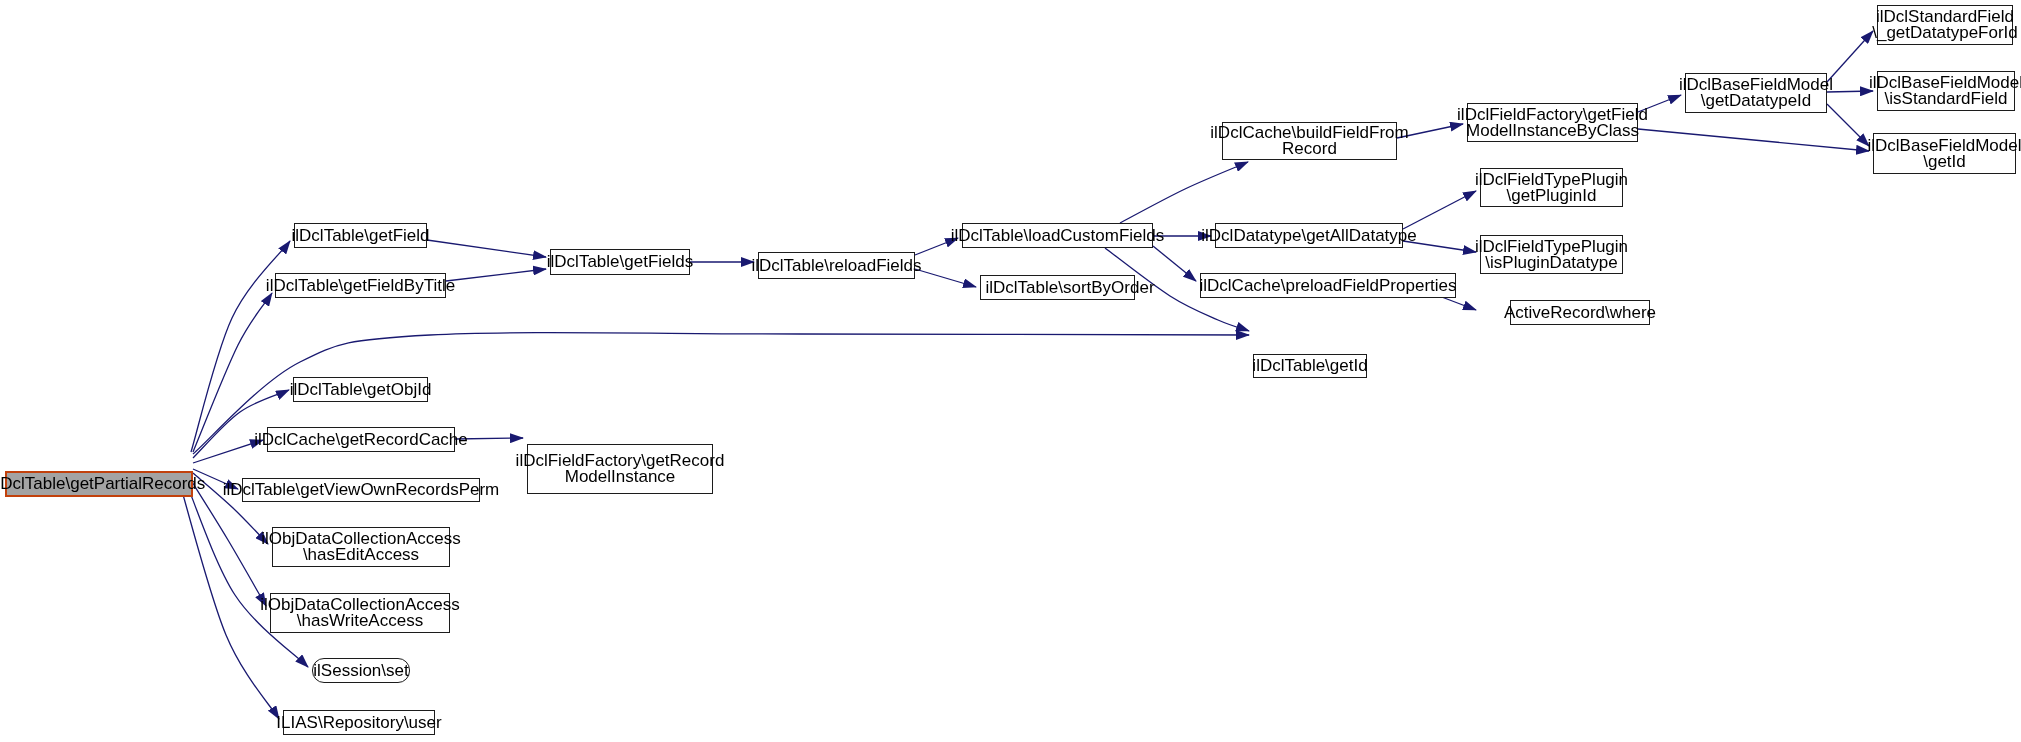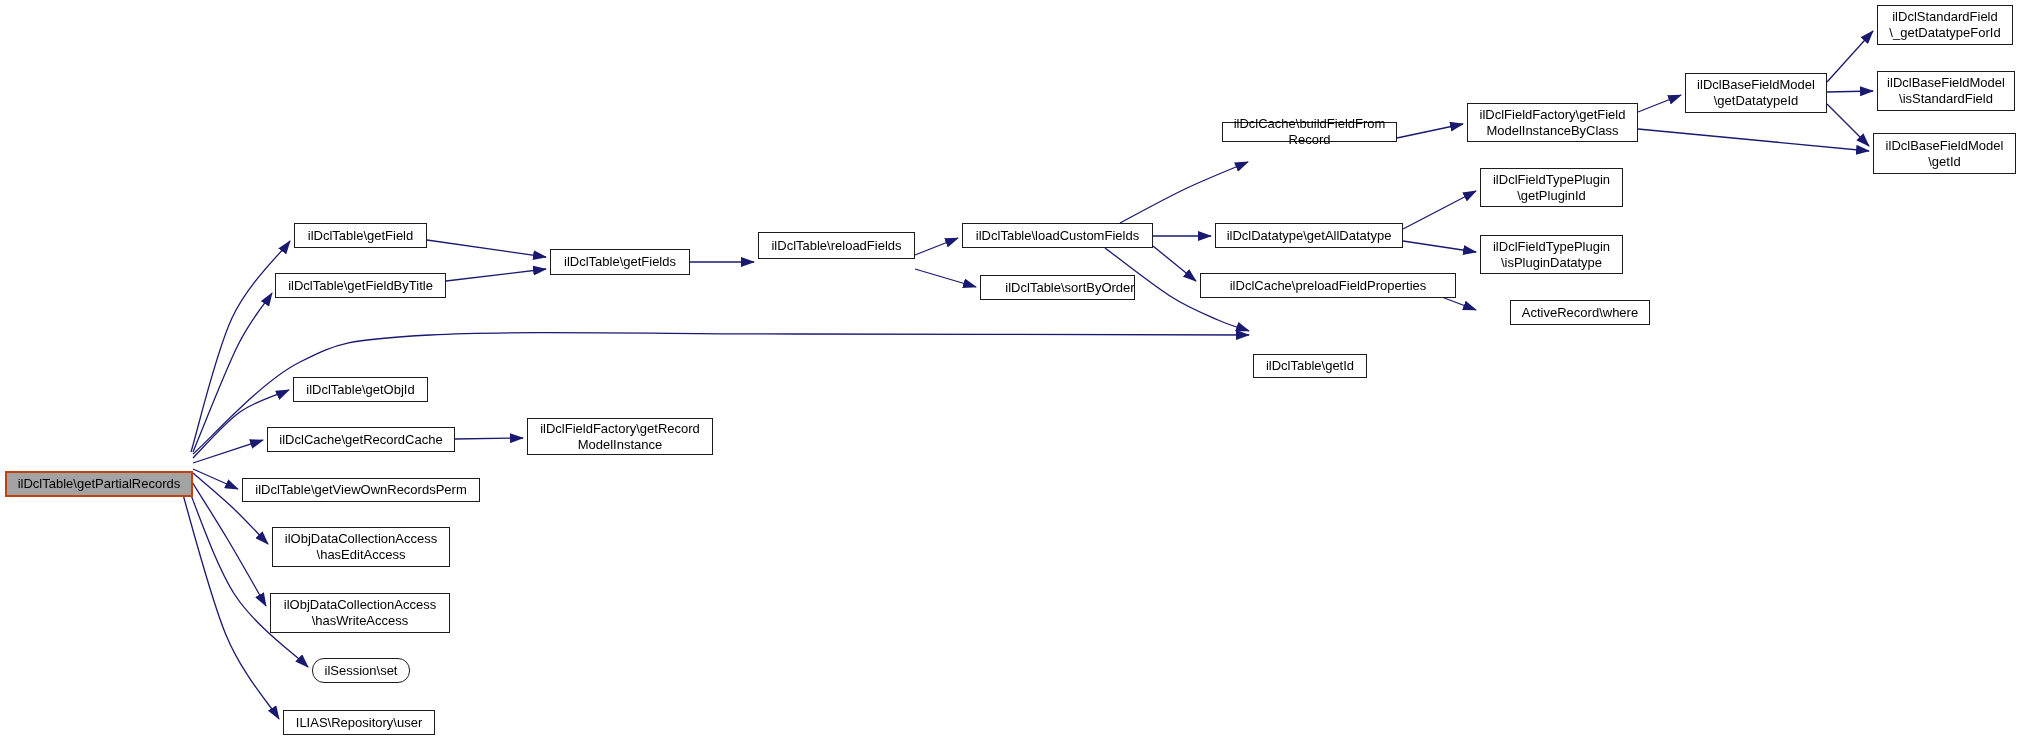--- a/index.html
+++ b/index.html
@@ -20,21 +20,21 @@
     top: 0;
     width: 2021px;
     height: 742px;
   }
   .node {
     position: absolute;
     box-sizing: border-box;
     background: #ffffff;
     border: 1px solid #1c1c1c;
     color: #000000;
-    font-size: 13px;
+    font-size: 17px;
     line-height: 16px;
     display: flex;
     align-items: center;
     justify-content: center;
     text-align: center;
     white-space: pre-line;
     padding: 1px 3px;
     cursor: pointer;
   }
   .node.root {
@@ -82,24 +82,24 @@
       <path d="M1827,82 L1873,31" fill="none" stroke="#191970" stroke-width="1.3" marker-end="url(#arrow)"></path>
       <path d="M1827,92 L1873,91" fill="none" stroke="#191970" stroke-width="1.3" marker-end="url(#arrow)"></path>
       <path d="M1827,104 L1869,146" fill="none" stroke="#191970" stroke-width="1.3" marker-end="url(#arrow)"></path>
       <path d="M455,439 L523,438" fill="none" stroke="#191970" stroke-width="1.3" marker-end="url(#arrow)"></path>
     </svg>
   <div id="nodes-layer">
       <div class="node root" style="left: 5px; top: 451px; width: 188px; height: 26px;"><span>ilDclTable\getPartialRecords</span></div>
       <div class="node" style="left: 294px; top: 223px; width: 133px; height: 25px;"><span>ilDclTable\getField</span></div>
       <div class="node" style="left: 275px; top: 273px; width: 171px; height: 25px;"><span>ilDclTable\getFieldByTitle</span></div>
       <div class="node" style="left: 550px; top: 249px; width: 140px; height: 26px;"><span>ilDclTable\getFields</span></div>
-      <div class="node" style="left: 758px; top: 232px; width: 157px; height: 27px;"><span>ilDclTable\reloadFields</span></div>
+      <div class="node" style="left: 758px; top: 252px; width: 157px; height: 27px;"><span>ilDclTable\reloadFields</span></div>
       <div class="node" style="left: 962px; top: 223px; width: 191px; height: 25px;"><span>ilDclTable\loadCustomFields</span></div>
       <div class="node" style="left: 980px; top: 275px; width: 155px; height: 25px; padding-left: 28px;"><span>ilDclTable\sortByOrder</span></div>
-      <div class="node" style="left: 1222px; top: 122px; width: 175px; height: 20px;"><span>ilDclCache\buildFieldFrom
+      <div class="node" style="left: 1222px; top: 122px; width: 175px; height: 38px;"><span>ilDclCache\buildFieldFrom
 Record</span></div>
       <div class="node" style="left: 1215px; top: 223px; width: 188px; height: 25px;"><span>ilDclDatatype\getAllDatatype</span></div>
       <div class="node" style="left: 1200px; top: 273px; width: 256px; height: 25px;"><span>ilDclCache\preloadFieldProperties</span></div>
       <div class="node" style="left: 1253px; top: 323px; width: 114px; height: 24px; margin-top: 31px;"><span>ilDclTable\getId</span></div>
       <div class="node" style="left: 1467px; top: 103px; width: 171px; height: 39px;"><span>ilDclFieldFactory\getField
 ModelInstanceByClass</span></div>
       <div class="node" style="left: 1480px; top: 168px; width: 143px; height: 39px;"><span>ilDclFieldTypePlugin
 \getPluginId</span></div>
       <div class="node" style="left: 1480px; top: 235px; width: 143px; height: 39px;"><span>ilDclFieldTypePlugin
 \isPluginDatatype</span></div>
@@ -114,16 +114,16 @@
 \getId</span></div>
       <div class="node" style="left: 293px; top: 377px; width: 135px; height: 25px;"><span>ilDclTable\getObjId</span></div>
       <div class="node" style="left: 267px; top: 427px; width: 188px; height: 25px;"><span>ilDclCache\getRecordCache</span></div>
       <div class="node" style="left: 242px; top: 478px; width: 238px; height: 24px;"><span>ilDclTable\getViewOwnRecordsPerm</span></div>
       <div class="node" style="left: 272px; top: 527px; width: 178px; height: 40px;"><span>ilObjDataCollectionAccess
 \hasEditAccess</span></div>
       <div class="node" style="left: 270px; top: 593px; width: 180px; height: 40px;"><span>ilObjDataCollectionAccess
 \hasWriteAccess</span></div>
       <div class="node" style="left: 312px; top: 658px; width: 98px; height: 25px; border-radius: 12px;"><span>ilSession\set</span></div>
       <div class="node" style="left: 283px; top: 710px; width: 152px; height: 25px;"><span>ILIAS\Repository\user</span></div>
-      <div class="node" style="left: 527px; top: 418px; width: 186px; height: 37px;"><span>ilDclFieldFactory\getRecord
+      <div class="node" style="left: 527px; top: 444px; width: 186px; height: 50px;"><span>ilDclFieldFactory\getRecord
 ModelInstance</span></div>
     </div>
 </div>
 
 </body></html>

